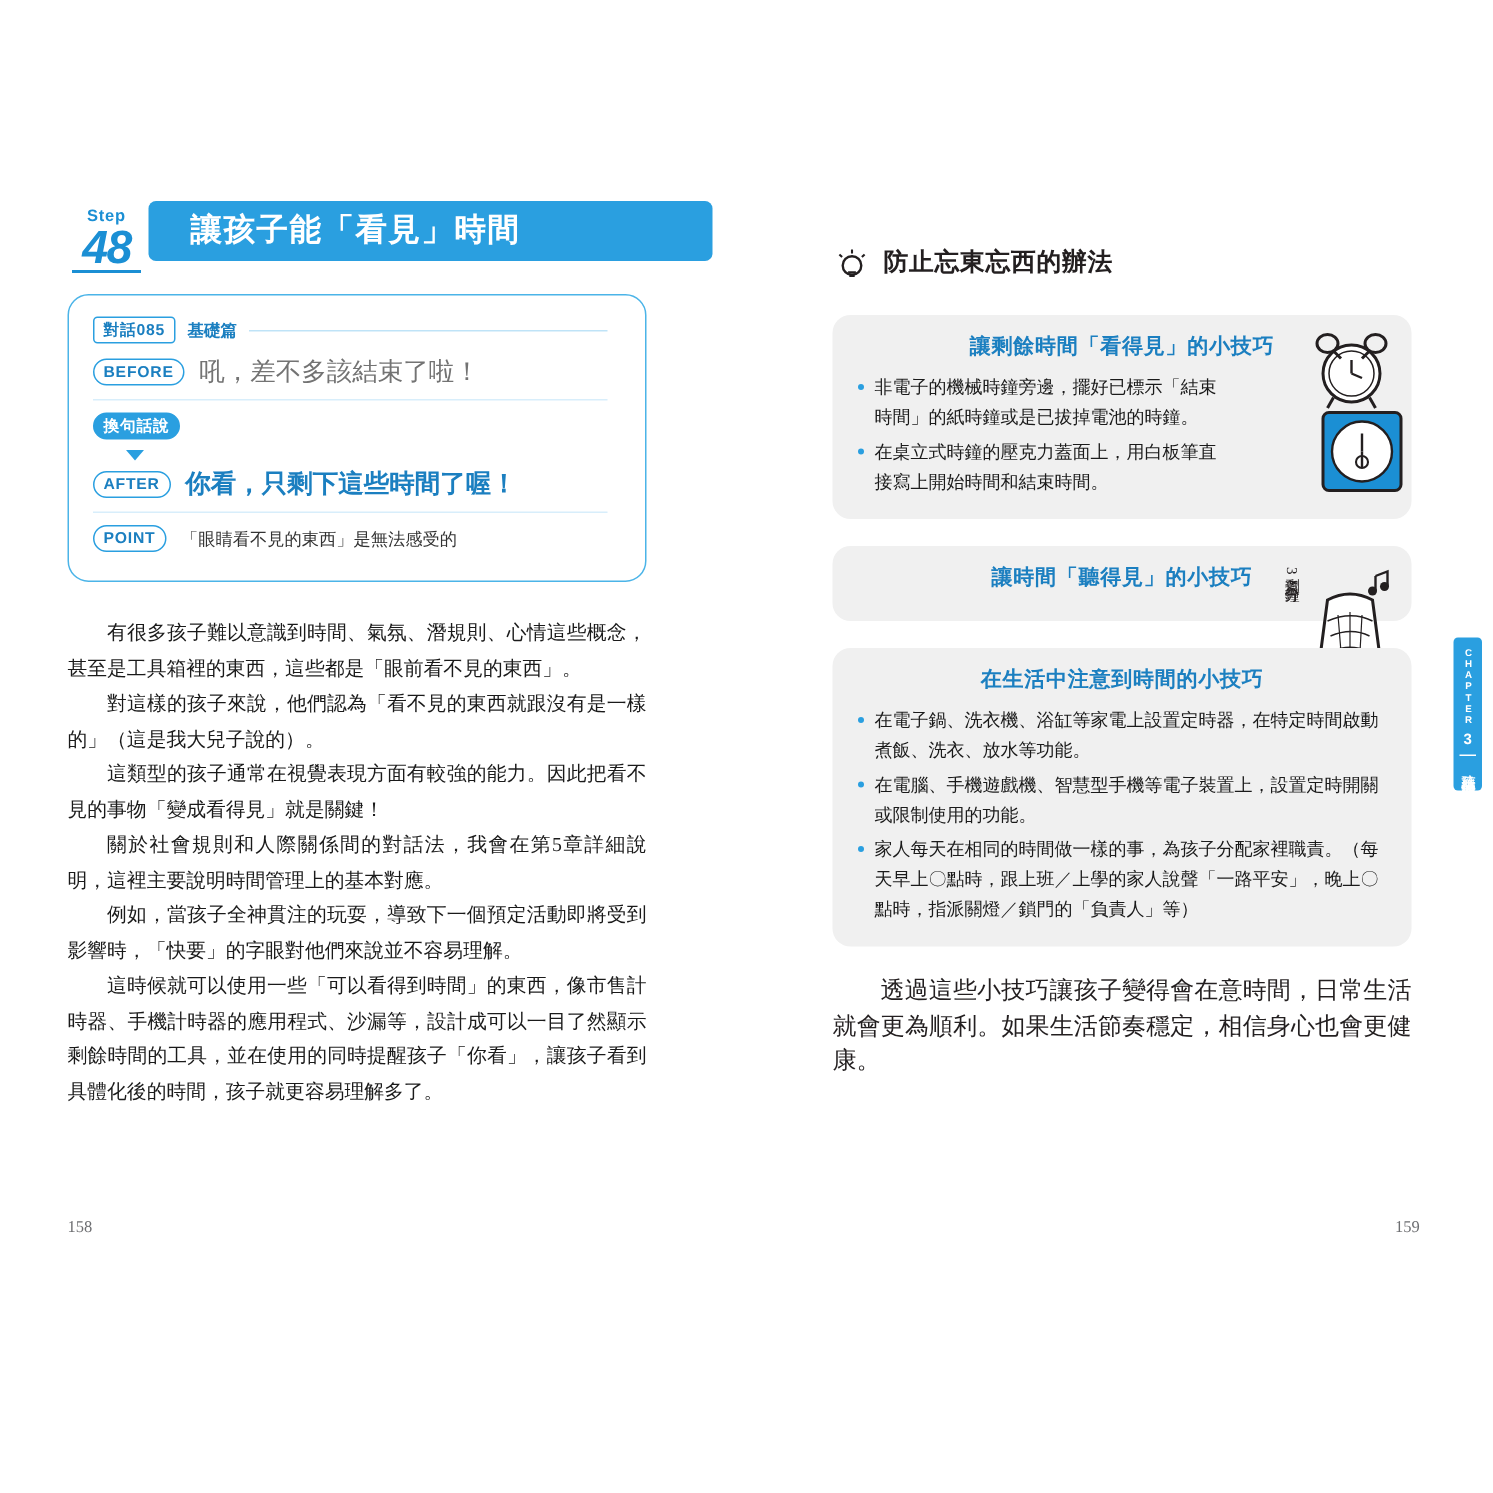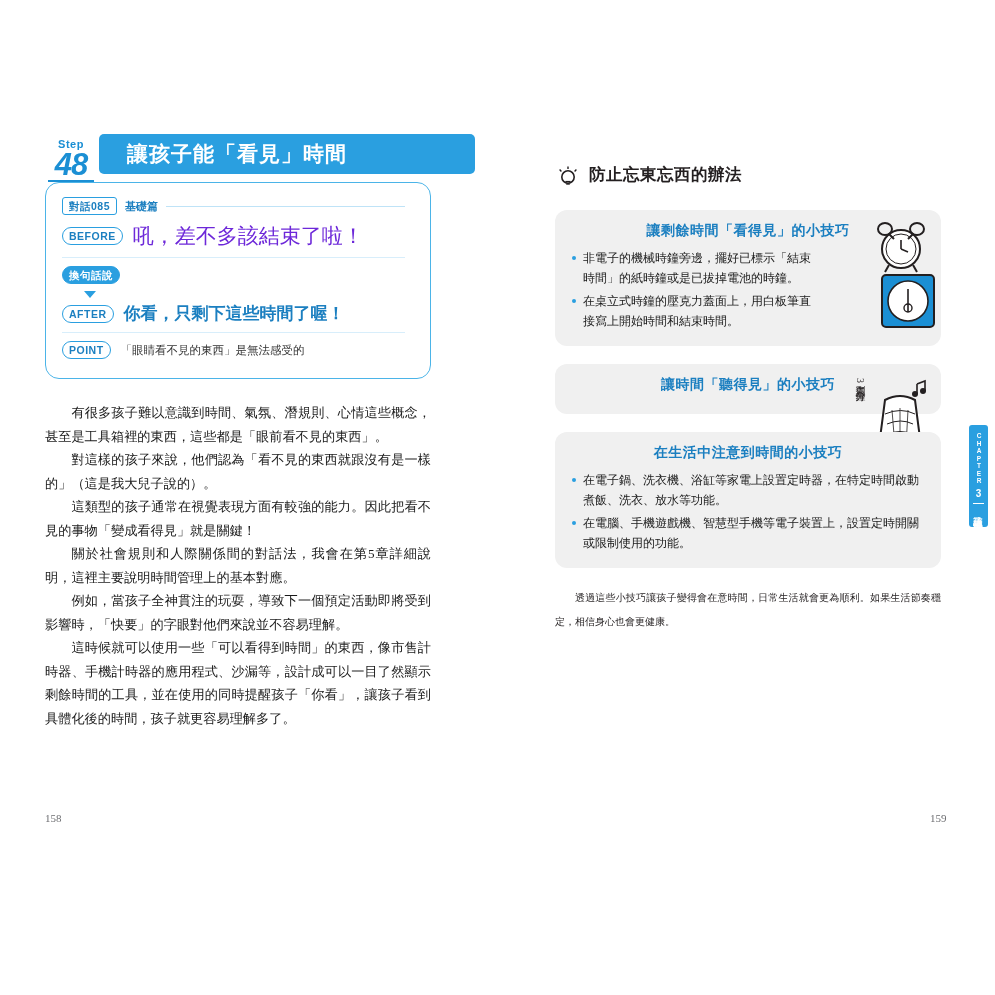--- a/index.html
+++ b/index.html
@@ -75,20 +75,21 @@
     font-weight: bold;
     line-height: 40px;
     padding-left: 28px;
     box-sizing: border-box;
     letter-spacing: 1px;
   }
 
   
   .dlg-card {
     position: relative;
+    margin-top: 14px;
     border: 1.5px solid #4bb4e8;
     border-radius: 14px;
     padding: 14px 25px 12px 16px;
     box-sizing: border-box;
     width: 386px;
     background: #ffffff;
   }
   .dlg-row {
     display: flex;
     align-items: center;
@@ -119,23 +120,23 @@
     font-weight: bold;
     margin-left: 8px;
   }
   .dlg-hr {
     flex: 1;
     height: 1px;
     background: #bfe3f7;
     margin-left: 8px;
   }
   .dlg-text {
-    font-size: 21px;
+    font-size: 17px;
     margin-left: 10px;
-    color: #6d28d9;
+    color: #737373;
   }
   .dlg-text.big {
     font-size: 17px;
     color: #1b7fc0;
     font-weight: bold;
   }
   .dlg-point {
     font-size: 11.5px;
     margin-left: 10px;
     color: #333;
@@ -220,21 +221,21 @@
     position: absolute;
     left: 1px;
     top: 8px;
     width: 4px; height: 4px;
     border-radius: 50%;
     background: #2a9fe0;
   }
   .tip-narrow li { width: 235px; }
   .closing {
     width: 386px;
-    font-size: 10px;
+    font-size: 16px;
     line-height: 23.5px;
     text-align: justify;
     font-family: "Liberation Serif", serif;
     text-indent: 2em;
     margin-top: 4px;
   }
 
   
   .folio {
     position: absolute;
@@ -419,20 +420,21 @@
           <circle cx="56" cy="17" r="3" fill="#231f20"></circle>
         </svg>
       </span>
     </div>
 
     <div class="tipbox">
       <h3>在生活中注意到時間的小技巧</h3>
       <ul>
         <li>在電子鍋、洗衣機、浴缸等家電上設置定時器，在特定時間啟動煮飯、洗衣、放水等功能。</li>
         <li>在電腦、手機遊戲機、智慧型手機等電子裝置上，設置定時開關或限制使用的功能。</li>
+        <li>家人每天在相同的時間做一樣的事，為孩子分配家裡職責。（每天早上〇點時，跟上班／上學的家人說聲「一路平安」，晚上〇點時，指派關燈／鎖門的「負責人」等）</li>
       </ul>
     </div>
 
     <div class="closing">透過這些小技巧讓孩子變得會在意時間，日常生活就會更為順利。如果生活節奏穩定，相信身心也會更健康。</div>
   </div>
 
   <div class="folio folio-left">158</div>
   <div class="folio folio-right">159</div>
 
   <div class="side-tab">

